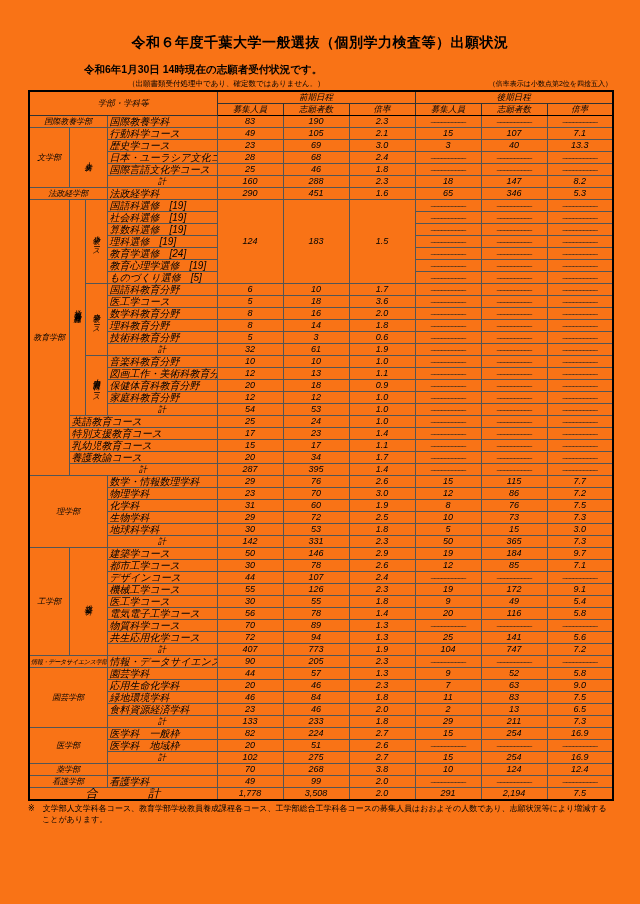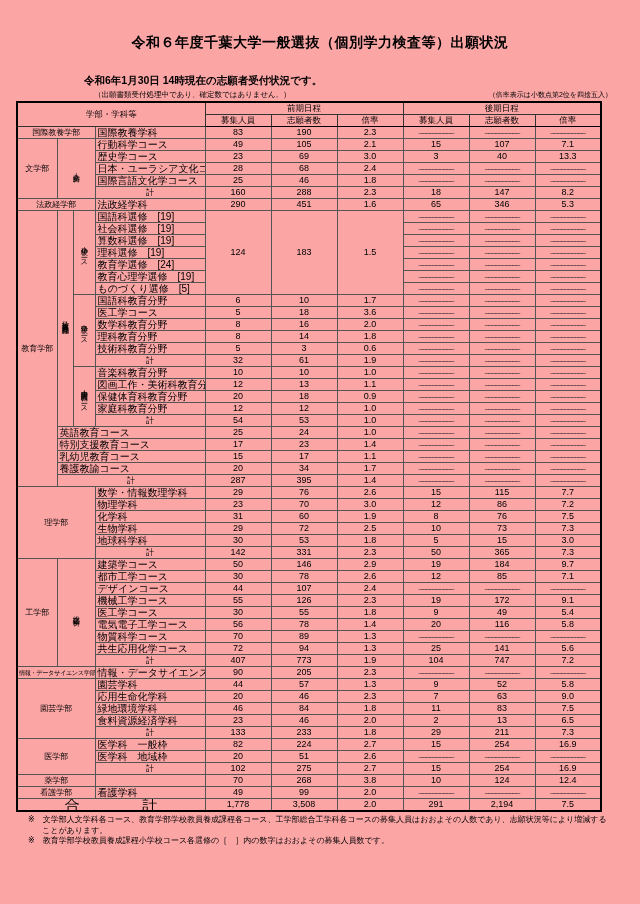--- a/index.html
+++ b/index.html
@@ -1,42 +1,42 @@
 <!DOCTYPE html>
 <html lang="ja"><head>
 <meta charset="utf-8">
 <style>
   html,body { margin:0; padding:0; background:#e8e8e8; }
   .page {
-    width:640px; height:904px; margin:0 auto; background:#fca5a5;
+    width:640px; height:904px; margin:0 auto; background:#f97316;
     font-family:"Liberation Sans","DejaVu Sans",sans-serif; color:#000;
     box-sizing:border-box; padding-top:34px; position:relative;
   }
   .title { text-align:center; font-size:14px; font-weight:bold; letter-spacing:0.5px; }
-  .subtitle { margin:22px 0 0 84px; font-size:10.5px; font-weight:bold; }
+  .subtitle { margin:11px 0 0 84px; font-size:10.5px; font-weight:bold; }
   .notes-row { display:flex; justify-content:space-between; align-items:flex-end;
                margin:2px 28px 1px 94px; }
-  .note-left  { font-size:7.5px; }
+  .note-left  { font-size:7.5px;margin-left:34px; }
   .note-right { font-size:7px; }
 
-  table.app { border-collapse:collapse; table-layout:fixed; margin-left:16px;
-              width:584px; border:2px solid #000; }
+  table.app { border-collapse:collapse; table-layout:fixed; margin-left:28px;
+              width:584px; border:2px solid #000;font-style:italic; }
   th,td { border:1px solid #555; padding:0 2px; height:12px; line-height:11px;
           overflow:hidden; white-space:nowrap; box-sizing:border-box; }
   thead th { font-weight:normal; font-size:8.5px; text-align:center; border-color:#333; }
   thead tr:last-child th { border-bottom:1.5px solid #000; }
 
   td.f    { text-align:center; font-size:8px; padding:0 1px; }
   td.xs   { font-size:6.2px; letter-spacing:-0.4px; }
   td.v    { writing-mode:vertical-rl; text-orientation:upright; text-align:center;
             vertical-align:middle; font-size:7.2px; line-height:1.05; padding:1px 0;
             letter-spacing:1px; white-space:normal; }
   td.n    { text-align:left;  font-size:10px; }
   td.c    { text-align:center; font-size:8px; }
-  td.cw   { text-align:center; font-size:15px; letter-spacing:0.5px; }
+  td.cw   { text-align:center; font-size:12px; letter-spacing:0.5px; }
   td.d    { text-align:center; font-size:9px; }
   td.dash { text-align:center; font-size:8px; color:#222; letter-spacing:-1px; }
   tr.g > td { border-top:1.6px solid #000; }
 
   .footnotes { margin:3px 0 0 28px; width:586px; font-size:8px; line-height:10.5px; }
   .fn { padding-left:14px; text-indent:-14px; white-space:normal; }
 </style>
 </head>
 <body>
 
@@ -587,15 +587,14 @@
           <td class="d">2.0</td>
           <td class="d">291</td>
           <td class="d">2,194</td>
           <td class="d">7.5</td>
         </tr>
       </tbody>
   </table>
 
   <div class="footnotes" id="footnotes">
       <div class="fn">※　文学部人文学科各コース、教育学部学校教員養成課程各コース、工学部総合工学科各コースの募集人員はおおよその人数であり、志願状況等により増減することがあります。</div>
-      <div class="fn">※　教育学部学校教員養成課程小学校コース各選修の［　］内の数字はおおよその募集人員数です。</div>
     </div>
 </div>
 
 </body></html>

